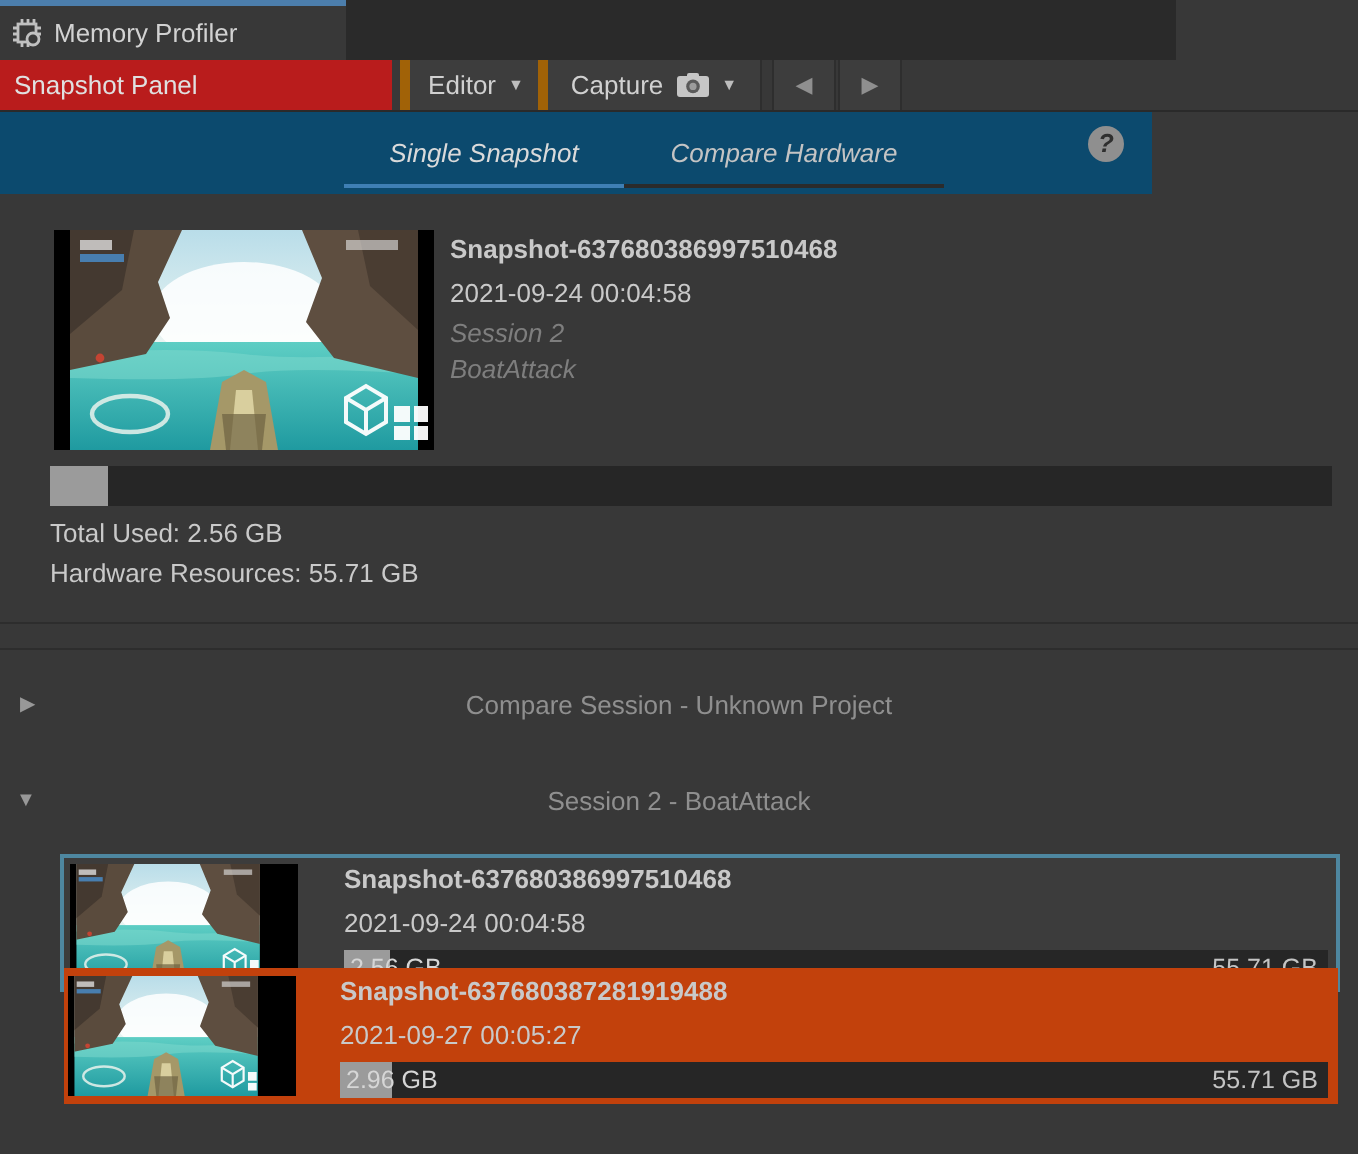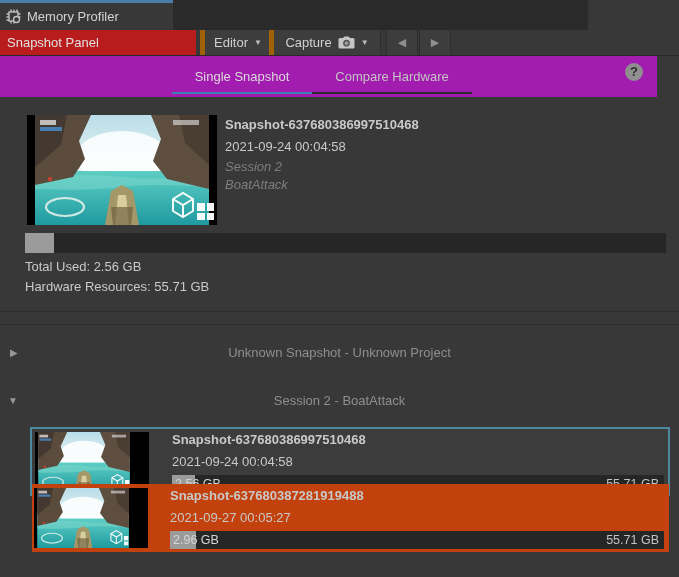--- a/index.html
+++ b/index.html
@@ -19,21 +19,21 @@
   
   .toolbar{position:absolute;left:0;top:30px;width:679px;height:26px;background:#383838;border-bottom:1px solid #2a2a2a;box-sizing:border-box;}
   .tb-panel{position:absolute;left:0;top:0;width:196px;height:25px;background:#b91c1c;line-height:25px;padding-left:7px;box-sizing:border-box;color:#e0e0e0;}
   .tb-btn{position:absolute;top:0;height:25px;background:#3d3d3d;border-left:5px solid #a16207;border-right:1px solid #2e2e2e;display:flex;align-items:center;justify-content:center;gap:6px;color:#d0d0d0;cursor:default;}
   .tb-editor{left:200px;width:66px;}
   .tb-capture{left:269px;width:106px;}
   .tb-nav{position:absolute;top:0;height:25px;width:30px;background:#3d3d3d;border-left:1px solid #2e2e2e;border-right:1px solid #2e2e2e;display:flex;align-items:center;justify-content:center;color:#8f8f8f;font-size:11px;}
   .tb-back{left:386px;} .tb-fwd{left:419px;}
   .dd-arrow{font-size:8px;color:#bdbdbd;line-height:1;}
   
-  .tabsrow{position:absolute;left:0;top:56px;width:657px;height:41px;background:#a21caf;}
+  .tabsrow{position:absolute;left:0;top:56px;width:576px;height:41px;background:#0c4a6e;font-style:italic;}
   .snap-tab{position:absolute;top:8px;height:26px;line-height:26px;text-align:center;}
   .snap-tab.single{left:172px;width:140px;color:#dadada;}
   .snap-tab.compare{left:312px;width:160px;color:#c4c4c4;}
   .underline{position:absolute;top:36px;height:2px;}
   .underline.active{left:172px;width:140px;background:#3f7fb4;}
   .underline.inactive{left:312px;width:160px;background:#2b2b2b;}
   .help{position:absolute;right:14px;top:7px;width:18px;height:18px;border-radius:50%;background:#8f8f8f;color:#2f2f2f;font-weight:bold;text-align:center;line-height:18px;font-size:13px;}
   
   .thumb-main{position:absolute;left:27px;top:115px;width:190px;height:110px;background:#000;}
   .d-name{position:absolute;left:225px;top:117px;font-weight:bold;color:#c9c9c9;}
@@ -173,21 +173,21 @@
     <div class="barfill" style="width: 4.6%;"></div>
   </div>
   <div class="d-total">Total Used: 2.56 GB</div>
   <div class="d-hw">Hardware Resources: 55.71 GB</div>
 
   <div class="split1"></div>
   <div class="split2"></div>
 
   <div class="group-hdr g1">
     <span class="foldout">▶</span>
-    <span>Unknown Snapshot - Unknown Project</span>
+    <span>Compare Session - Unknown Project</span>
   </div>
   <div class="group-hdr g2">
     <span class="foldout" style="left:8px;">▼</span>
     <span>Session 2 - BoatAttack</span>
   </div>
 
   <div class="row selected">
     <div class="row-thumb">
       <svg class="thumb-svg" viewBox="14 0 162 106">
           <use href="#boat-scene"></use>

